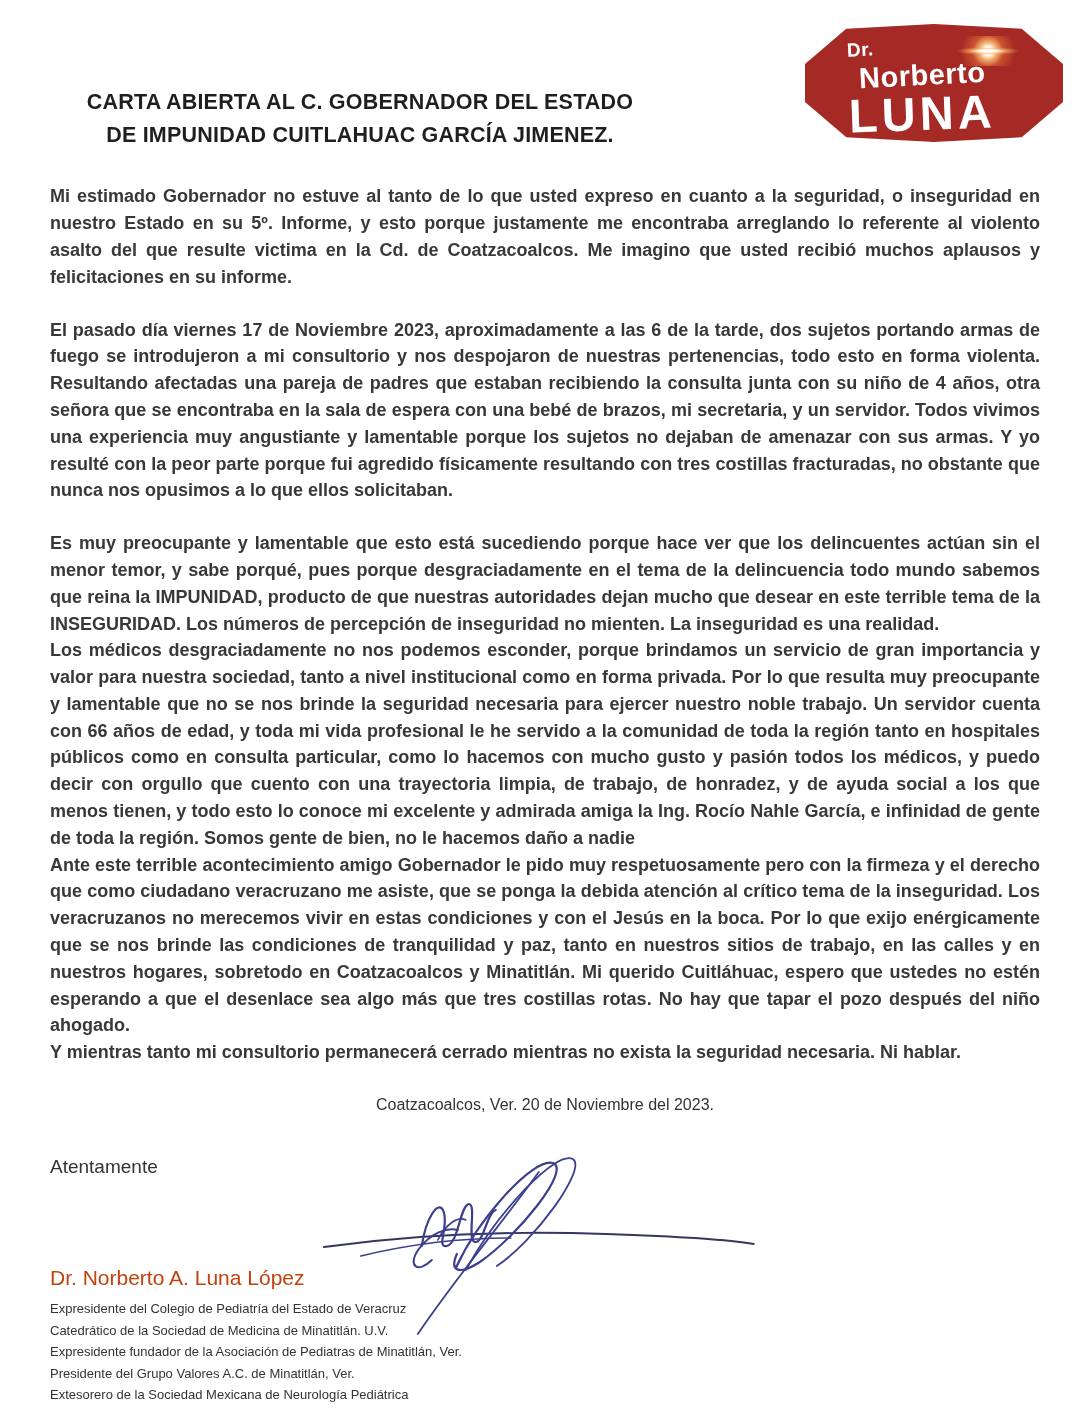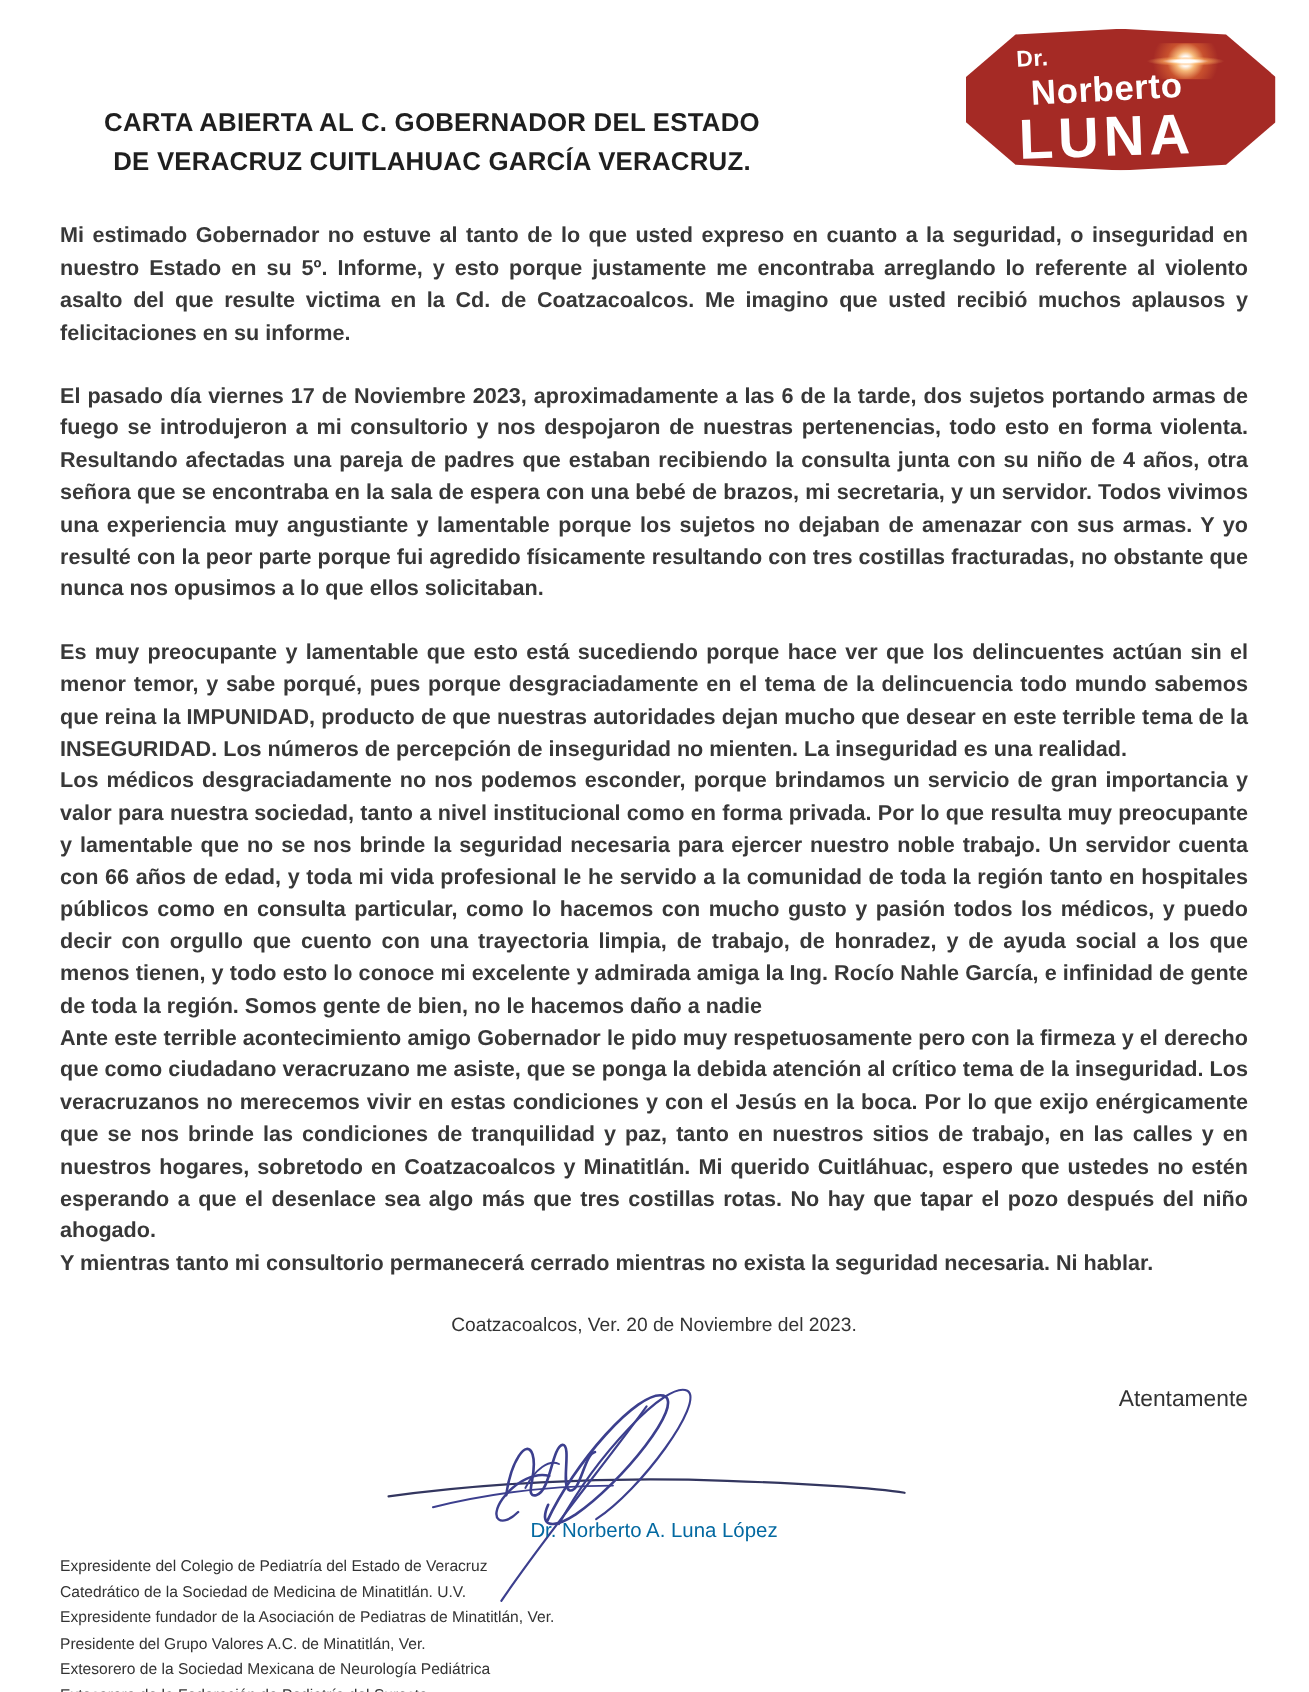--- a/index.html
+++ b/index.html
@@ -54,32 +54,32 @@
   }
   .para {
     font-size:18px; line-height:26.8px;
     text-align:justify; margin:0;font-weight:bold;
   }
   .gap-after { margin-bottom:26px; }
   .date-line {
     text-align:center; font-size:16px; margin:30px 0 0 0; color:#333;
   }
   .closing {
-    text-align:right; font-size:19px; margin:42px 0 0 0; color:#333;
+    text-align:left; font-size:19px; margin:42px 0 0 0; color:#333;
   }
 
   
   .signature-wrap { position:relative; height:84px; }
   .signature-wrap svg {
     position:absolute; left:50%; top:-30px;
     transform:translateX(-52%);
     overflow:visible;
   }
   .signer {
-    text-align:center; font-size:17px; color:#0369a1;
+    text-align:left; font-size:21px; color:#c2410c;
     margin:4px 0 8px 0; position:relative; z-index:1;
   }
   .credentials {
     font-size:13px; line-height:21.5px; color:#333;
   }
   .credentials div { margin:0; }
 </style>
 </head>
 <body>
 
@@ -87,21 +87,21 @@
 
   <div class="logo">
     <div class="logo-star"></div>
     <div class="logo-dr">Dr.</div>
     <div class="logo-first">Norberto</div>
     <div class="logo-last">LUNA</div>
   </div>
 
   <h1 class="title">
     <span>CARTA ABIERTA AL C. GOBERNADOR DEL ESTADO</span><br>
-    <span>DE VERACRUZ CUITLAHUAC GARCÍA VERACRUZ.</span>
+    <span>DE IMPUNIDAD CUITLAHUAC GARCÍA JIMENEZ.</span>
   </h1>
 
   <p class="para gap-after">Mi estimado Gobernador no estuve al tanto de lo que usted expreso en cuanto a la seguridad, o inseguridad en nuestro Estado en su 5º. Informe, y esto porque justamente me encontraba arreglando lo referente al violento asalto del que resulte victima en la Cd. de Coatzacoalcos. Me imagino que usted recibió muchos aplausos y felicitaciones en su informe.</p>
   <p class="para gap-after">El pasado día viernes 17 de Noviembre 2023, aproximadamente a las 6 de la tarde, dos sujetos portando armas de fuego se introdujeron a mi consultorio y nos despojaron de nuestras pertenencias, todo esto en forma violenta. Resultando afectadas una pareja de padres que estaban recibiendo la consulta junta con su niño de 4 años, otra señora que se encontraba en la sala de espera  con una bebé de brazos, mi secretaria, y un servidor. Todos vivimos una experiencia muy angustiante y lamentable porque los sujetos no dejaban de amenazar con sus armas. Y yo resulté con la peor parte porque fui agredido físicamente resultando con tres costillas fracturadas, no obstante que nunca nos opusimos a lo que ellos solicitaban.</p>
   <p class="para">Es muy preocupante y lamentable que esto está sucediendo porque hace ver que los delincuentes actúan sin el menor temor, y sabe porqué, pues porque desgraciadamente en el tema de la delincuencia todo mundo sabemos que reina la IMPUNIDAD, producto de que nuestras autoridades dejan mucho que desear en este terrible tema de la INSEGURIDAD. Los números de percepción de inseguridad no mienten. La inseguridad es una realidad.</p>
   <p class="para">Los médicos desgraciadamente no nos podemos esconder, porque brindamos un servicio de gran importancia y valor para nuestra sociedad, tanto a nivel institucional como en forma privada. Por lo que resulta muy preocupante y lamentable que no se nos brinde la seguridad necesaria para ejercer nuestro noble trabajo. Un servidor cuenta con 66 años de edad, y toda mi vida profesional le he servido a la comunidad de toda la región tanto en hospitales públicos como en consulta particular, como lo hacemos con mucho gusto y pasión todos los médicos, y puedo decir con orgullo que cuento con una trayectoria limpia, de trabajo, de honradez, y de ayuda social a los que menos tienen, y todo esto lo conoce mi excelente y admirada amiga la Ing. Rocío Nahle García, e infinidad de gente de toda la región.  Somos gente de bien, no le hacemos daño a nadie</p>
   <p class="para">Ante este terrible acontecimiento amigo Gobernador le pido muy respetuosamente pero con la firmeza y el derecho que como ciudadano veracruzano me asiste, que se ponga la debida atención al crítico tema de la inseguridad. Los veracruzanos no merecemos vivir en estas condiciones y con el Jesús en la boca. Por lo que exijo enérgicamente que se nos brinde las condiciones de tranquilidad y paz, tanto en nuestros sitios de trabajo, en las calles y en nuestros hogares, sobretodo en Coatzacoalcos y Minatitlán. Mi querido Cuitláhuac, espero que ustedes no estén esperando a que el desenlace sea algo más que tres costillas rotas. No hay que tapar el pozo después del niño ahogado.</p>
   <p class="para">Y mientras tanto mi consultorio permanecerá cerrado mientras no exista la seguridad necesaria. Ni hablar.</p>
 
   <p class="date-line">Coatzacoalcos, Ver. 20 de Noviembre del 2023.</p>

